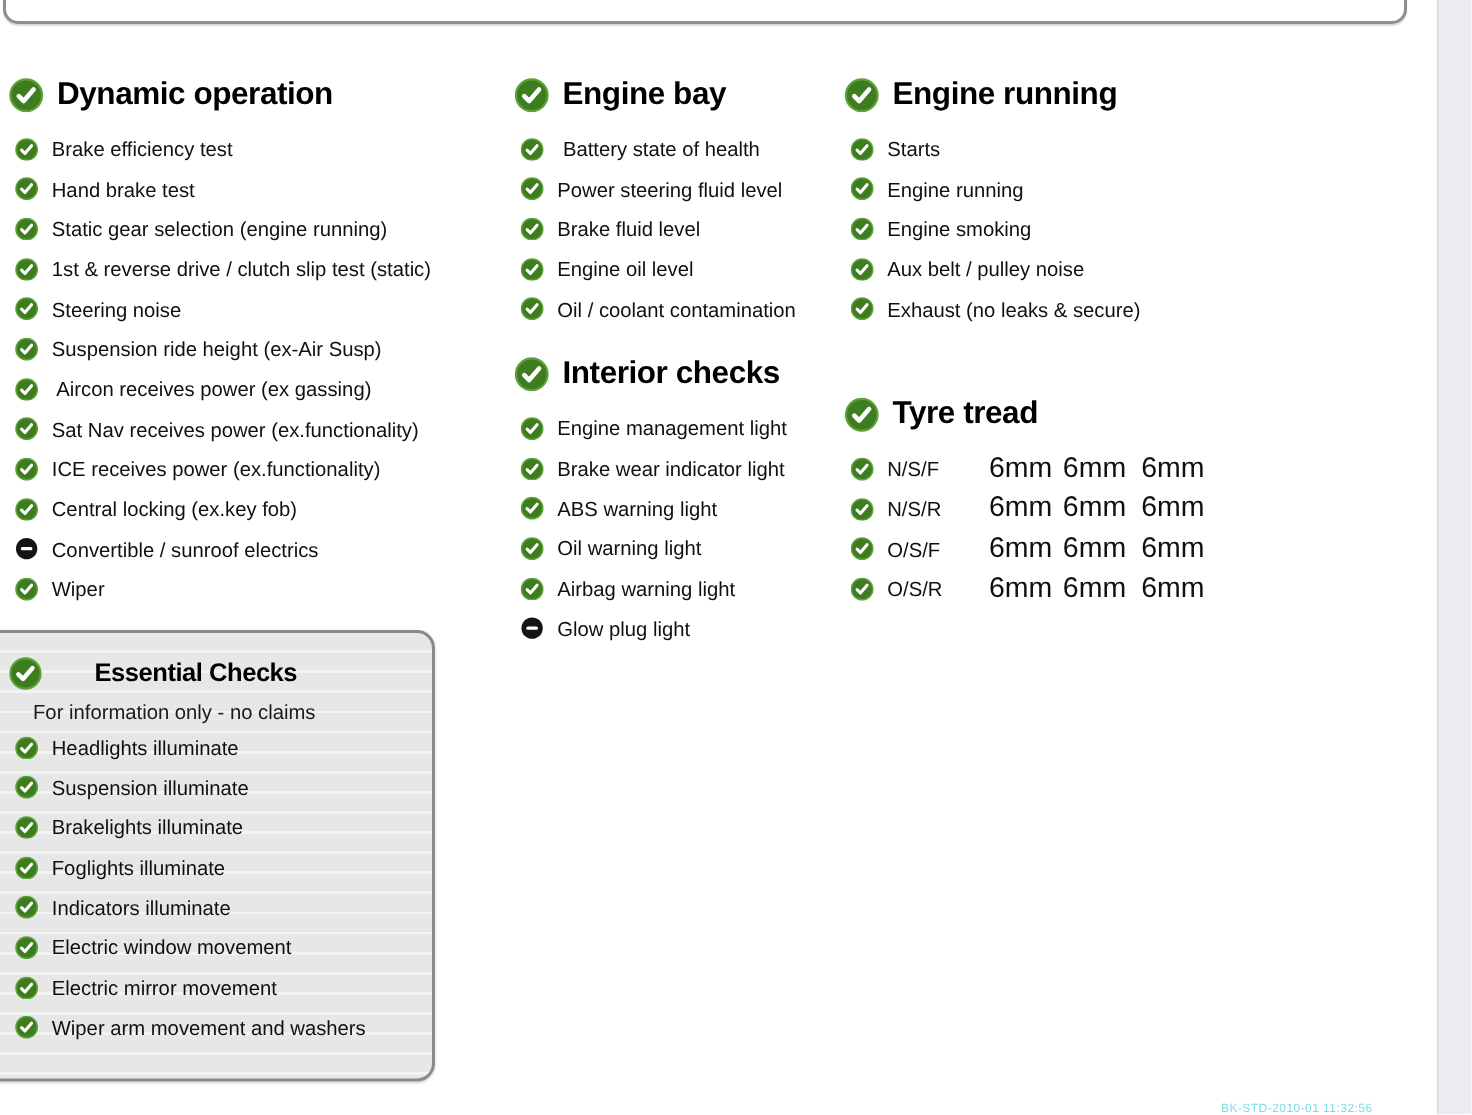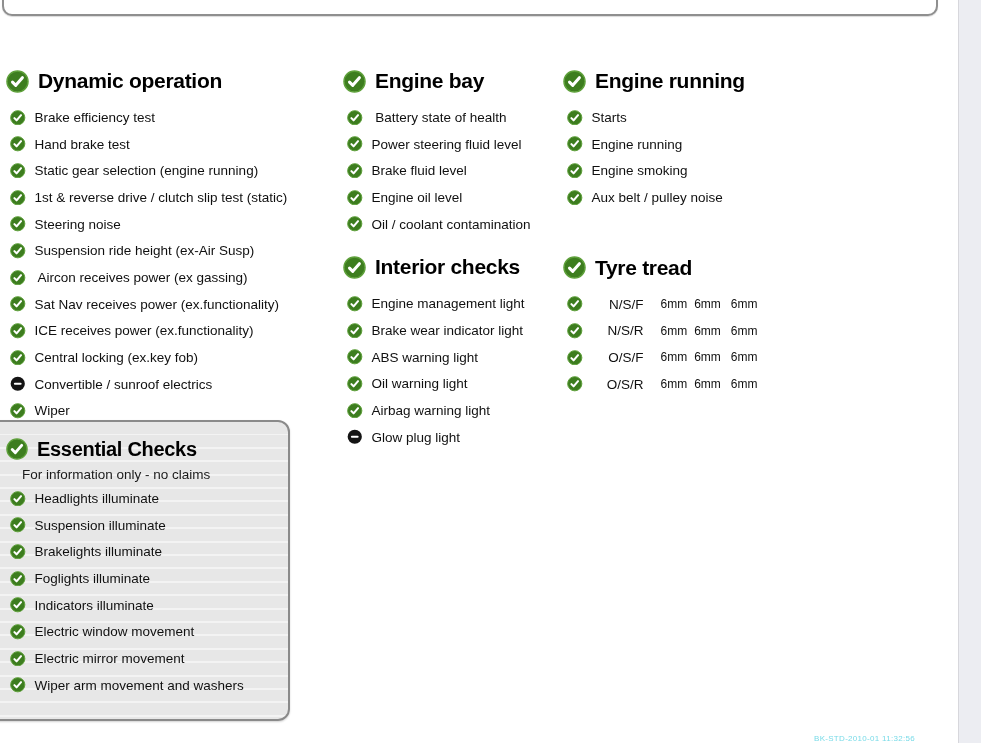--- a/index.html
+++ b/index.html
@@ -15,54 +15,54 @@
     background:#fff;border:2px solid #8f8f8f;border-radius:10px;
     box-shadow:0 1px 1px rgba(0,0,0,0.15);
   }
 
   
   .scroll-band{
     position:absolute;left:958px;top:0;width:23px;height:743px;
     background:#ecedf2;border-left:1px solid #d7d7dc;
   }
 
-  .col{position:absolute;top:68px;text-align:right;}
+  .col{position:absolute;top:50px;}
   .col1{left:6px;width:330px;}
   .col2{left:343px;width:220px;}
   .col3{left:563px;width:240px;}
 
   .sec-header{display:flex;align-items:center;gap:9px;height:26px;margin-bottom:10px;}
   .sec-header .icon{width:23px;height:23px;flex:0 0 auto;}
   .sec-title{font-size:21px;font-weight:bold;color:#000;letter-spacing:-0.3px;white-space:pre;}
 
   .col2 .sec + .sec{margin-top:17px;}
   .col3 .sec + .sec{margin-top:44px;}
 
   .item{display:flex;align-items:center;gap:9px;height:26.7px;padding-left:4px;}
   .item .icon{width:15.5px;height:15.5px;flex:0 0 auto;}
   .item .label{font-size:13.5px;color:#101010;white-space:pre;}
 
   .tyre-label{width:52px;}
   .tyre-values{display:flex;gap:7px;margin-left:8px;}
-  .tyre-values .val{font-size:12px;color:#101010;}
+  .tyre-values .val{font-size:19px;color:#101010;}
   .tyre-values .val:last-child{margin-left:3px;}
 
   
   .panel{
     position:absolute;left:-14px;top:420px;width:304px;height:301px;
     border:2px solid #8a8a8a;border-radius:12px;
     background:repeating-linear-gradient(to bottom,
       #e7e7e7 0px, #e7e7e7 11.5px,
       #f3f3f3 11.5px, #f3f3f3 13.4px);
     padding:14px 0 0 18px;box-sizing:border-box;
     box-shadow:0 1px 2px rgba(0,0,0,0.18);
   }
   .panel .sec-header{height:26px;margin-bottom:2px;}
   .panel .sec-header .icon{width:22px;height:22px;}
-  .panel .sec-title{font-size:20px;}
+  .panel .sec-title{font-size:17px;margin-left:26px;}
   .panel-note{margin-left:16px;font-size:13.5px;color:#1a1a1a;height:21px;line-height:21px;}
 
   .watermark{
     position:absolute;left:814px;top:734px;width:120px;
     font-size:8px;color:#79dbe8;letter-spacing:0.3px;white-space:nowrap;
   }
 </style>
 </head>
 <body>
 
@@ -293,20 +293,27 @@
               <path d="M6.8 12.6l3.4 3.4 6.9-8" fill="none" stroke="#fff" stroke-width="3.2" stroke-linecap="round" stroke-linejoin="round"></path>
             </svg></span>
           <span class="label">Engine smoking</span>
         </div>
         <div class="item">
           <span class="icon"><svg viewBox="0 0 24 24" width="100%" height="100%">
               <circle cx="12" cy="12" r="11" fill="#3d7d1f" stroke="#5ea03a" stroke-width="1.5"></circle>
               <path d="M6.8 12.6l3.4 3.4 6.9-8" fill="none" stroke="#fff" stroke-width="3.2" stroke-linecap="round" stroke-linejoin="round"></path>
             </svg></span>
           <span class="label">Aux belt / pulley noise</span>
+        </div>
+        <div class="item">
+          <span class="icon"><svg viewBox="0 0 24 24" width="100%" height="100%">
+              <circle cx="12" cy="12" r="11" fill="#3d7d1f" stroke="#5ea03a" stroke-width="1.5"></circle>
+              <path d="M6.8 12.6l3.4 3.4 6.9-8" fill="none" stroke="#fff" stroke-width="3.2" stroke-linecap="round" stroke-linejoin="round"></path>
+            </svg></span>
+          <span class="label">Exhaust (no leaks &amp; secure)</span>
         </div>
       </section>
       <section class="sec">
         <div class="sec-header">
           <span class="icon"><svg viewBox="0 0 24 24" width="100%" height="100%">
               <circle cx="12" cy="12" r="11" fill="#3d7d1f" stroke="#5ea03a" stroke-width="1.5"></circle>
               <path d="M6.8 12.6l3.4 3.4 6.9-8" fill="none" stroke="#fff" stroke-width="3.2" stroke-linecap="round" stroke-linejoin="round"></path>
             </svg></span>
           <span class="sec-title">Tyre tread</span>
         </div>

